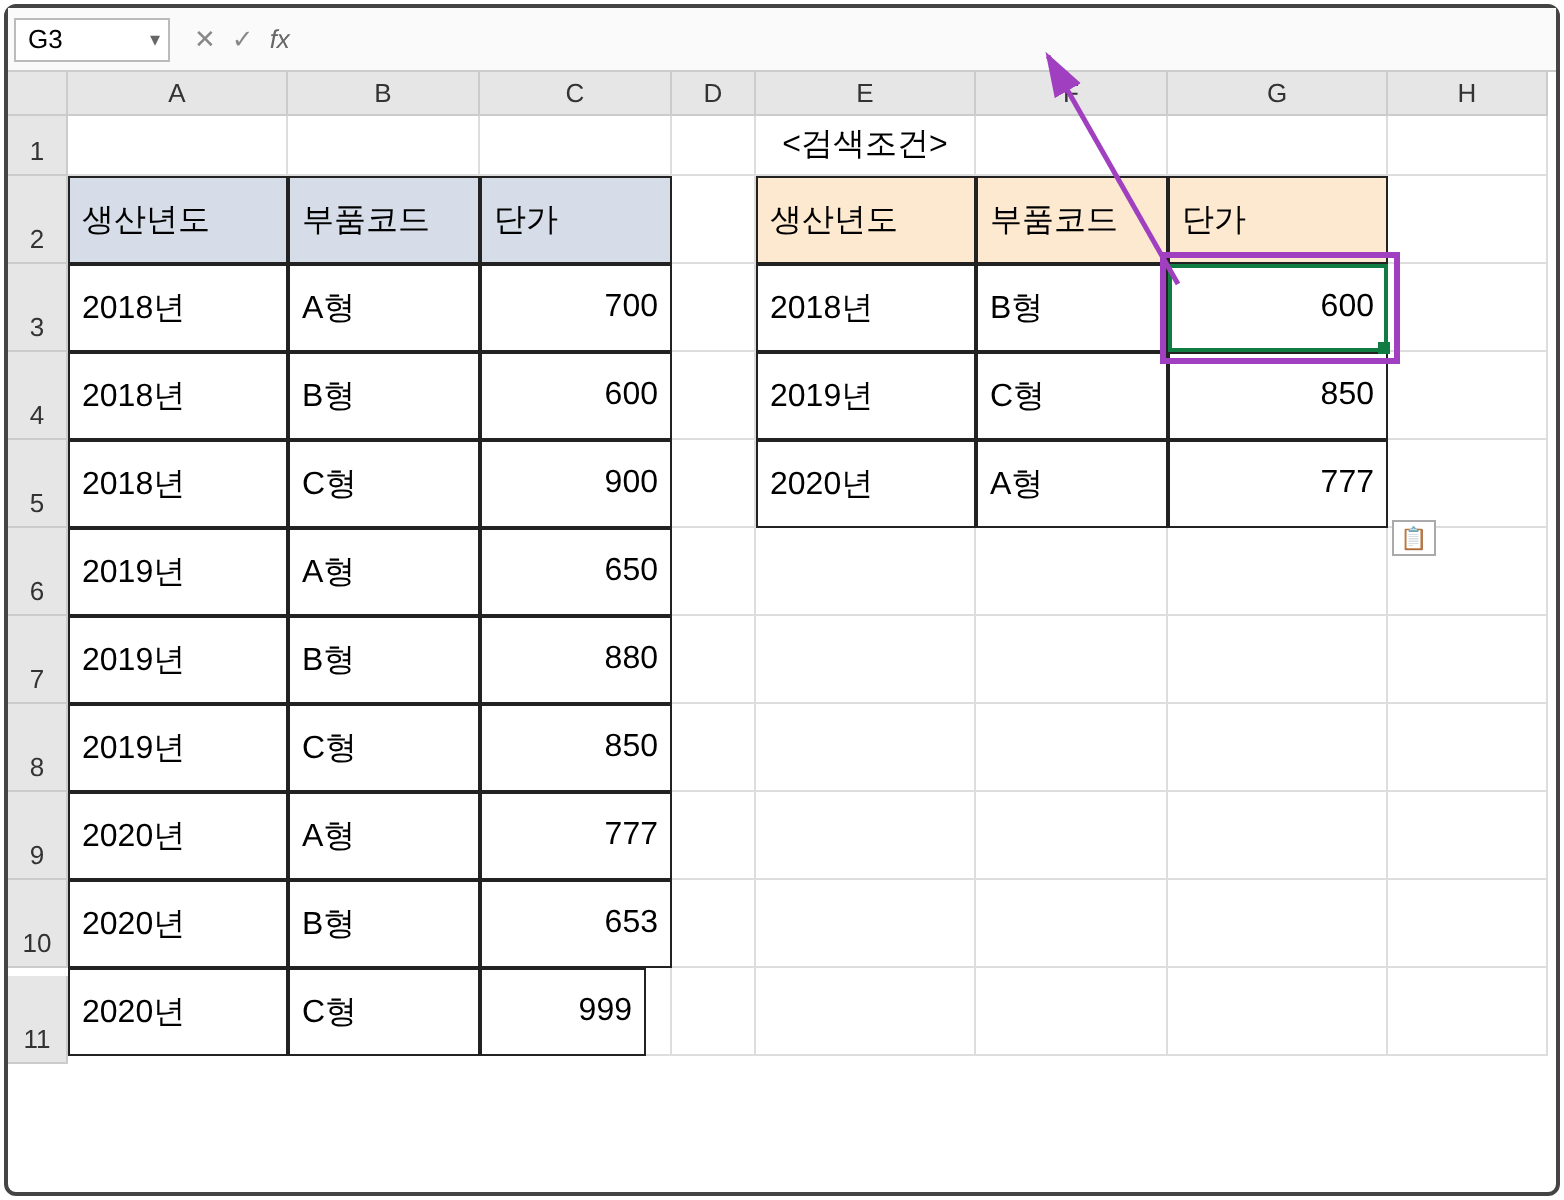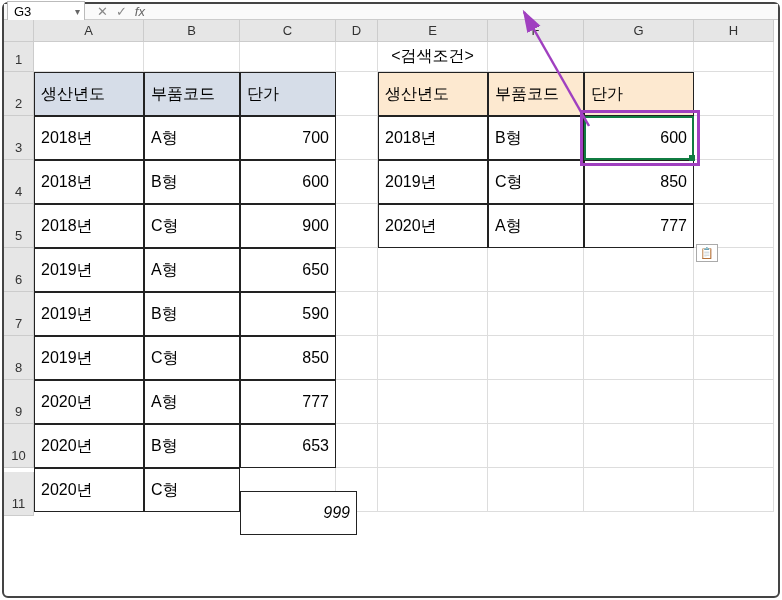--- a/index.html
+++ b/index.html
@@ -1,19 +1,19 @@
 <!DOCTYPE html>
 <html><head>
 <meta charset="utf-8">
 <style>
   * { box-sizing: border-box; margin: 0; padding: 0; }
   body { font-family: "Malgun Gothic", Arial, sans-serif; font-size: 14px; background: #fff; position: relative; width: 782px; height: 600px; overflow: hidden; }
   .outer { border: 2px solid #444; width: 778px; height: 596px; margin: 2px; border-radius: 6px; position: relative; background: #fff; }
   
-  .formula-bar { display: flex; align-items: center; height: 16px; border-bottom: 1px solid #ccc; background: #fafafa; }
+  .formula-bar { display: flex; align-items: center; height: 32px; border-bottom: 1px solid #ccc; background: #fafafa; }
   .name-box { width: 78px; height: 22px; margin: 3px 4px 3px 3px; border: 1px solid #bbb; background: #fff; display: flex; align-items: center; padding: 0 6px; font-size: 13px; position: relative; }
   .name-box .dd { position: absolute; right: 4px; font-size: 10px; color: #666; }
   .fb-icons { display: flex; align-items: center; gap: 8px; padding: 0 8px; color: #888; }
   .fb-icons span { font-size: 13px; }
   .fx { font-style: italic; color: #666; font-size: 13px; }
   .formula-input { flex: 1; height: 22px; border: none; background: #fff; padding: 0 6px; font-size: 12px; color: #222; outline: none; }
   
   .corner { width: 30px; height: 22px; background: #e6e6e6; border-right: 1px solid #ccc; border-bottom: 1px solid #ccc; }
   .colh { height: 22px; background: #e6e6e6; border-right: 1px solid #ccc; border-bottom: 1px solid #ccc; text-align: center; font-size: 13px; color: #333; line-height: 22px; }
   .rowh { width: 30px; background: #e6e6e6; border-right: 1px solid #ccc; border-bottom: 1px solid #ccc; text-align: center; font-size: 13px; color: #333; display: flex; align-items: flex-end; justify-content: center; padding-bottom: 4px; }
@@ -171,33 +171,33 @@
       <div class="cell data-b" style="left: 140px; top: 140px; width: 96px; height: 44px;">B형</div>
       <div class="cell data-b numr" style="left: 236px; top: 140px; width: 96px; height: 44px;">600</div>
       <div class="cell data-b" style="left: 30px; top: 184px; width: 110px; height: 44px;">2018년</div>
       <div class="cell data-b" style="left: 140px; top: 184px; width: 96px; height: 44px;">C형</div>
       <div class="cell data-b numr" style="left: 236px; top: 184px; width: 96px; height: 44px;">900</div>
       <div class="cell data-b" style="left: 30px; top: 228px; width: 110px; height: 44px;">2019년</div>
       <div class="cell data-b" style="left: 140px; top: 228px; width: 96px; height: 44px;">A형</div>
       <div class="cell data-b numr" style="left: 236px; top: 228px; width: 96px; height: 44px;">650</div>
       <div class="cell data-b" style="left: 30px; top: 272px; width: 110px; height: 44px;">2019년</div>
       <div class="cell data-b" style="left: 140px; top: 272px; width: 96px; height: 44px;">B형</div>
-      <div class="cell data-b numr" style="left: 236px; top: 272px; width: 96px; height: 44px;">590</div>
+      <div class="cell data-b numr" style="left: 236px; top: 272px; width: 96px; height: 44px;">880</div>
       <div class="cell data-b" style="left: 30px; top: 316px; width: 110px; height: 44px;">2019년</div>
       <div class="cell data-b" style="left: 140px; top: 316px; width: 96px; height: 44px;">C형</div>
       <div class="cell data-b numr" style="left: 236px; top: 316px; width: 96px; height: 44px;">850</div>
       <div class="cell data-b" style="left: 30px; top: 360px; width: 110px; height: 44px;">2020년</div>
       <div class="cell data-b" style="left: 140px; top: 360px; width: 96px; height: 44px;">A형</div>
       <div class="cell data-b numr" style="left: 236px; top: 360px; width: 96px; height: 44px;">777</div>
       <div class="cell data-b" style="left: 30px; top: 404px; width: 110px; height: 44px;">2020년</div>
       <div class="cell data-b" style="left: 140px; top: 404px; width: 96px; height: 44px;">B형</div>
       <div class="cell data-b numr" style="left: 236px; top: 404px; width: 96px; height: 44px;">653</div>
       <div class="cell data-b" style="left: 30px; top: 448px; width: 110px; height: 44px;">2020년</div>
       <div class="cell data-b" style="left: 140px; top: 448px; width: 96px; height: 44px;">C형</div>
-      <div class="cell data-b numr" style="left: 236px; top: 471px; width: 117px; height: 44px; font-style: italic;">999</div>
+      <div class="cell data-b numr" style="left: 236px; top: 448px; width: 83px; height: 44px;">999</div>
       <div class="cell data-b" style="left: 374px; top: 96px; width: 110px; height: 44px;">2018년</div>
       <div class="cell data-b" style="left: 484px; top: 96px; width: 96px; height: 44px;">B형</div>
       <div class="cell data-b numr" style="left: 580px; top: 96px; width: 110px; height: 44px;">600</div>
       <div class="cell data-b" style="left: 374px; top: 140px; width: 110px; height: 44px;">2019년</div>
       <div class="cell data-b" style="left: 484px; top: 140px; width: 96px; height: 44px;">C형</div>
       <div class="cell data-b numr" style="left: 580px; top: 140px; width: 110px; height: 44px;">850</div>
       <div class="cell data-b" style="left: 374px; top: 184px; width: 110px; height: 44px;">2020년</div>
       <div class="cell data-b" style="left: 484px; top: 184px; width: 96px; height: 44px;">A형</div>
       <div class="cell data-b numr" style="left: 580px; top: 184px; width: 110px; height: 44px;">777</div>
       <div class="sel-box" style="left: 580px; top: 96px; width: 110px; height: 44px;">

